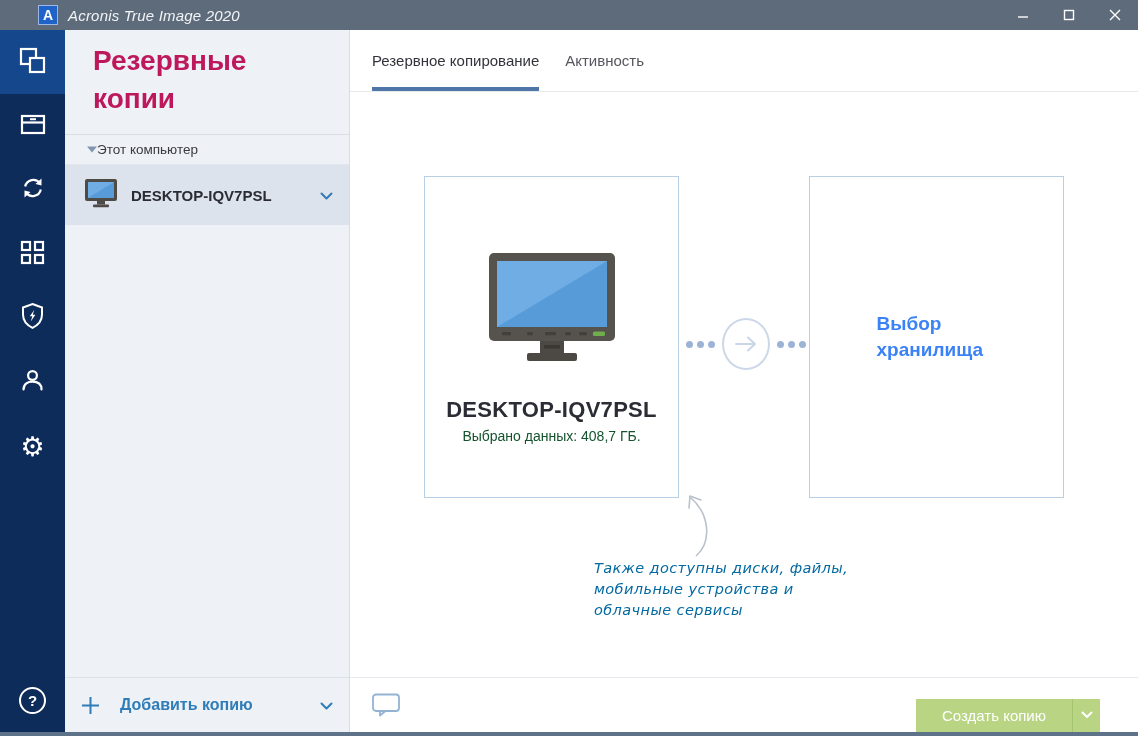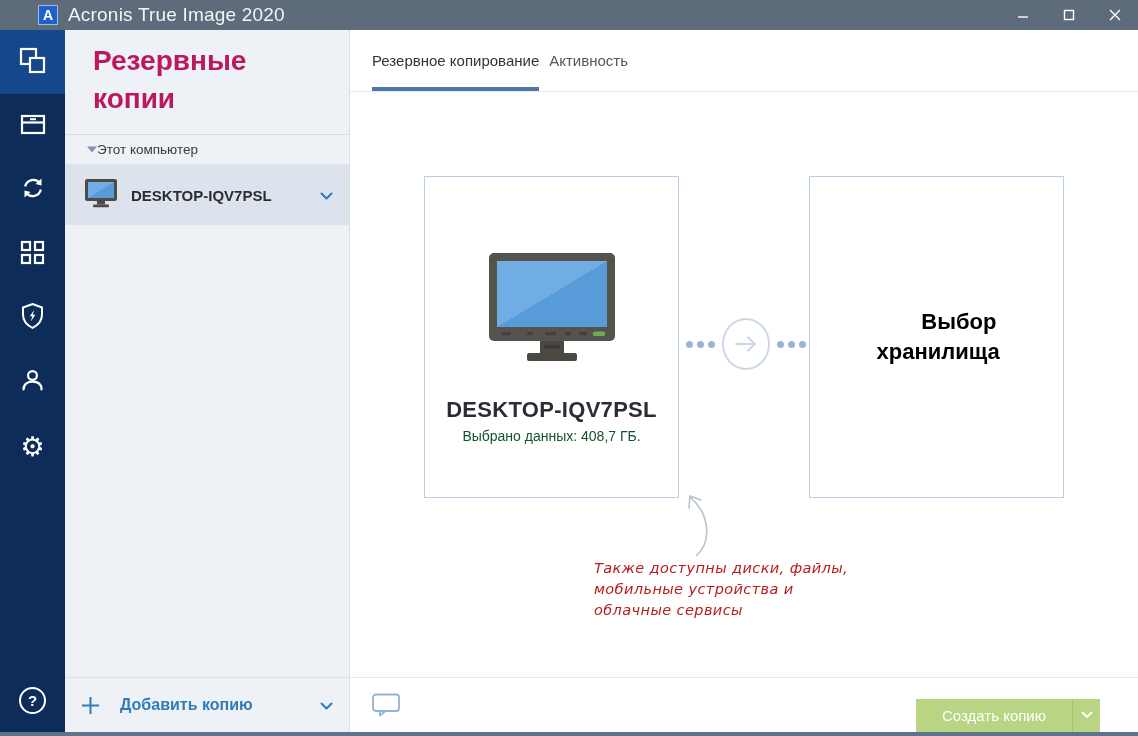--- a/index.html
+++ b/index.html
@@ -5,21 +5,21 @@
   * { margin:0; padding:0; box-sizing:border-box; }
   html,body { width:1138px; height:736px; overflow:hidden; background:#fff;
               font-family:"Liberation Sans", sans-serif; }
   .window { width:1138px; height:736px; display:flex; flex-direction:column;
             border-bottom:4px solid #5e7389; }
 
   
   .titlebar { height:30px; background:#5d6b7b; display:flex; align-items:center; flex:0 0 30px; }
   .logo { width:20px; height:20px; margin-left:38px; background:#1f63c8; border:1px solid #9db8e8;
           color:#fff; font-weight:bold; font-size:14px; display:flex; align-items:center; justify-content:center; }
-  .apptitle { color:#f2f4f6; font-size:19px; margin-left:10px; letter-spacing:.2px; }
+  .apptitle { color:#f2f4f6; font-size:15px; margin-left:10px; letter-spacing:.2px;font-style:italic; }
   .wincontrols { margin-left:auto; display:flex; height:100%; }
   .winbtn { width:46px; height:100%; display:flex; align-items:center; justify-content:center;
             color:#fff; font-size:13px; cursor:default; }
   .winbtn svg { display:block; }
 
   
   .bodyrow { flex:1; display:flex; min-height:0; }
 
   
   .rail { width:65px; background:#0d2c5a; display:flex; flex-direction:column; flex:0 0 65px; }
@@ -44,47 +44,47 @@
   .machine-row .chev { margin-left:auto; color:#3579b5; }
   .panel .spacer { flex:1; }
   .add-row { height:55px; border-top:1px solid #dce1e7; display:flex; align-items:center;
              padding:0 16px; color:#2e7cb8; }
   .add-label { font-size:16px; margin-left:20px; color:#2e7cb8;font-weight:bold; }
   .add-row .chev { margin-left:auto; color:#2e7cb8; }
 
   
   .main { flex:1; display:flex; flex-direction:column; background:#fff; min-width:0; }
   .tabstrip { height:62px; flex:0 0 62px; border-bottom:1px solid #e8e9eb;
-              display:flex; padding-left:22px; gap:10px; }
+              display:flex; padding-left:22px; gap:26px; }
   .tab { display:flex; align-items:center; font-size:15px; color:#55565e;
          border-bottom:4px solid transparent; padding-top:3px; cursor:default; }
   .tab.active { color:#32333b; border-bottom-color:#4e76a8; }
 
   .content { flex:1; position:relative; }
   .srcbox, .dstbox { position:absolute; top:84px; width:255px; height:322px;
                      background:#fff; border:1px solid #b9cfe3;
                      display:flex; flex-direction:column; align-items:center; }
   .srcbox { left:74px; }
   .dstbox { left:459px; justify-content:center; }
   .srcbox .mon-big { margin-top:76px; }
   .src-name { margin-top:30px; font-size:22px; font-weight:600; color:#2b2c34; letter-spacing:.3px; }
   .src-detail { margin-top:5px; font-size:14px; color:#14532d; }
-  .dst-label { font-size:22px; font-weight:600; color:#000000; text-align:right;
+  .dst-label { font-size:19px; font-weight:600; color:#3b82f6; text-align:left;
                max-width:120px; line-height:1.35; }
 
   .arrowgroup { position:absolute; left:336px; top:226px; width:120px; height:52px;
                 display:flex; align-items:center; gap:7px; }
   .dots { display:flex; gap:4px; }
   .dot { width:7px; height:7px; border-radius:50%; background:#9db3d6; }
   .arrow-circle { width:52px; height:52px; border:2px solid #ccd8e8; border-radius:50%;
                   display:flex; align-items:center; justify-content:center; color:#c9d6e8; }
 
   .annotation { position:absolute; left:244px; top:466px; width:276px;
                 font-family:"DejaVu Sans", sans-serif; font-style:italic;
-                font-size:14.5px; line-height:1.45; color:#b91c1c; letter-spacing:.4px; }
+                font-size:14.5px; line-height:1.45; color:#0369a1; letter-spacing:.4px; }
   .curve-arrow { position:absolute; left:318px; top:398px; color:#b9c2cc; }
 
   .footerbar { height:55px; flex:0 0 55px; border-top:1px solid #e6eaee;
                display:flex; align-items:center; padding:0 38px 0 22px; }
   .comment { color:#93b3d3; display:flex; }
   .create-btn { margin-left:auto; display:flex; height:33px; background:#b9d584; color:#fff;
                 font-size:15px; align-items:stretch; cursor:default;margin-top:20px; }
   .create-main { display:flex; align-items:center; padding:0 26px; }
   .create-sep { width:1px; background:#a3c570; }
   .create-chev { width:27px; display:flex; align-items:center; justify-content:center; }

